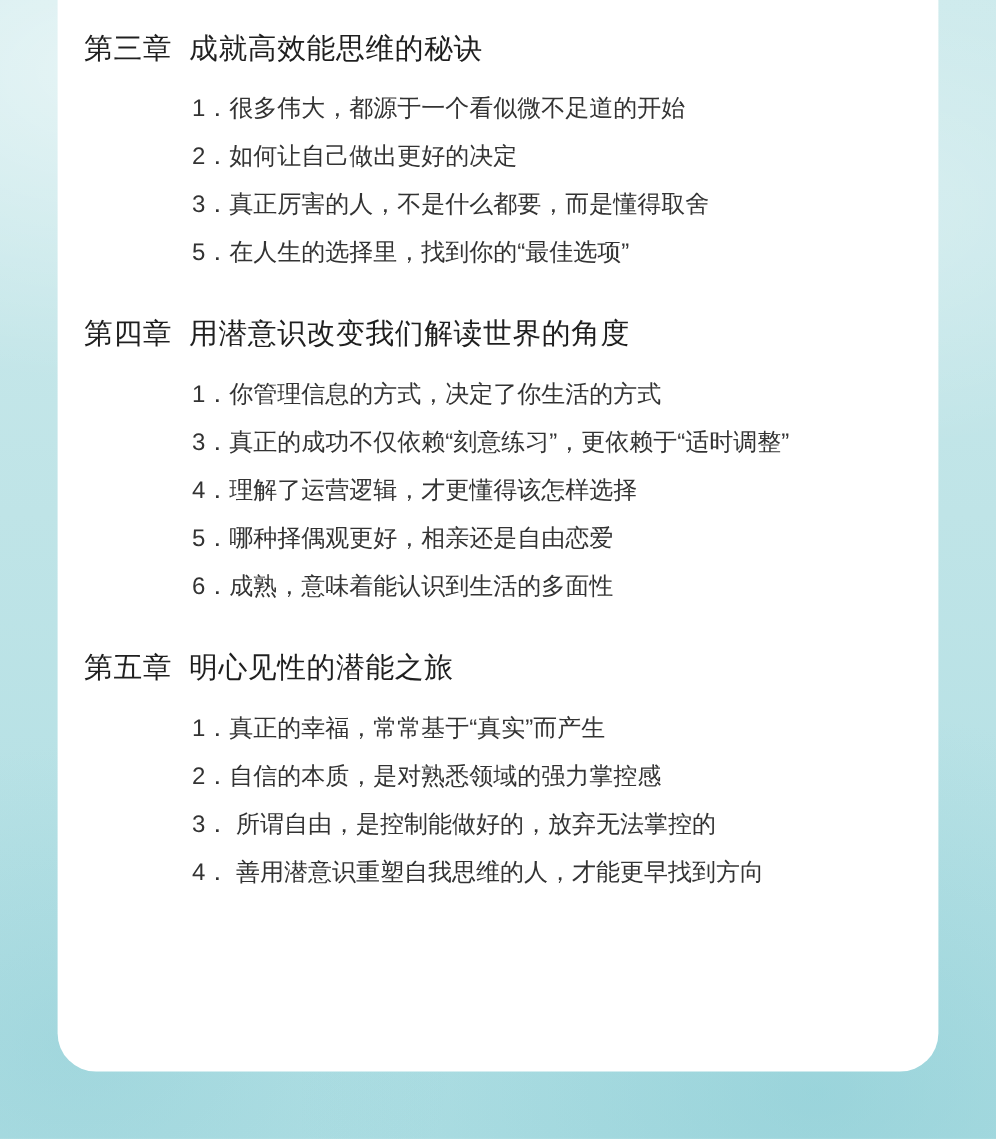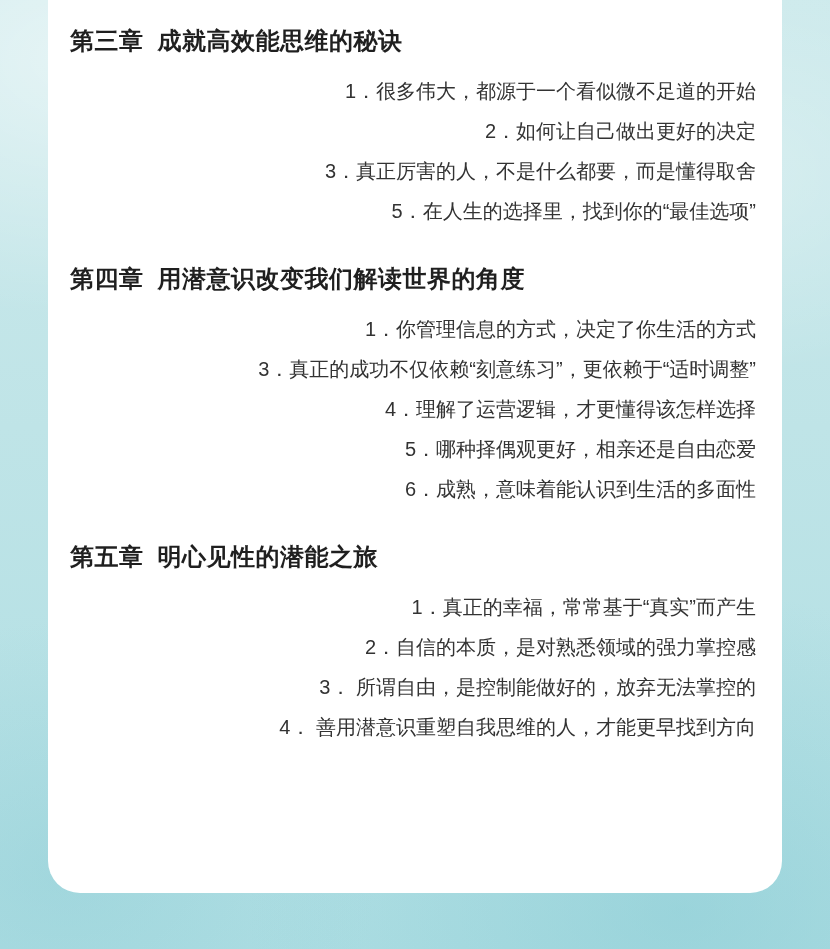--- a/index.html
+++ b/index.html
@@ -29,34 +29,33 @@
     background: #ffffff;
     border-radius: 32px;
     padding: 58px 26px 0 22px;
   }
   .chapter { margin: 0 0 36px 0; }
   .chapter-header {
     display: flex;
     gap: 14px;
     margin: 0 0 18px 0;
     font-size: 24px;
-    font-weight: 700;
+    font-weight: 400;
     line-height: 34px;
     color: #1f1f1f;
     letter-spacing: 0.5px;
     white-space: nowrap;
   }
   .toc-item {
     margin: 0 0 10px 0;
     padding-left: 90px;
     font-size: 20px;
     line-height: 30px;
     color: #333333;
     white-space: nowrap;
-    text-align: right;
   }
 </style>
 </head>
 <body>
 
 <div class="page">
   <div class="card">
 
     <section class="chapter">
       <h2 class="chapter-header">

